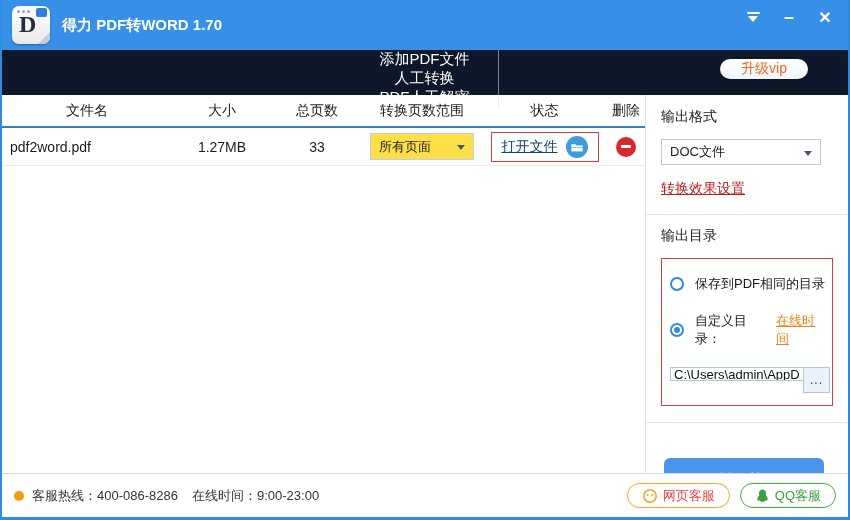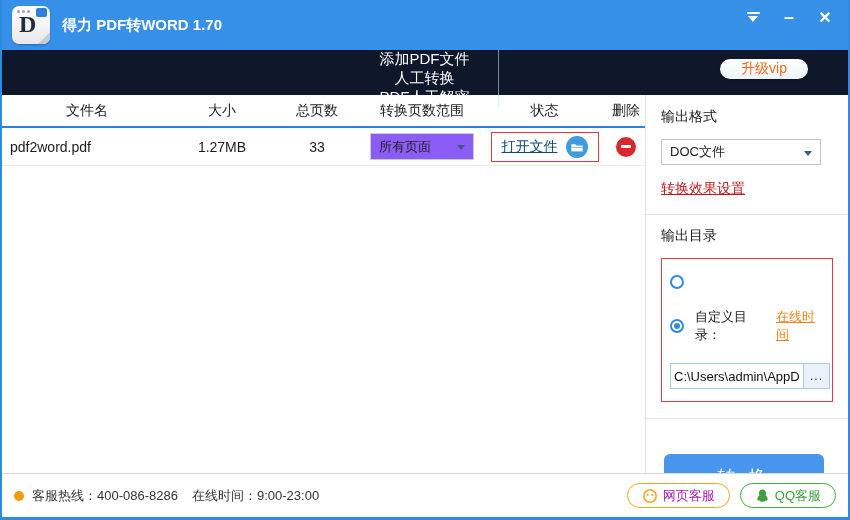--- a/index.html
+++ b/index.html
@@ -30,51 +30,51 @@
   .tab { width:148px; display:flex; align-items:center; justify-content:center; color:#fff; font-size:15px; border-right:1px solid rgba(200,228,252,.55); cursor:pointer; }
   .upgrade { position:absolute; right:40px; top:9px; width:88px; height:20px; border-radius:14px; background:linear-gradient(#ffffff,#edf5fc); color:#f26a1b; font-size:14px; display:flex; align-items:center; justify-content:center; cursor:pointer; box-shadow:0 1px 2px rgba(0,0,0,.15); }
   
   .content { display:flex; height:391px; background:#fff; }
   .table-area { flex:1; min-width:0; }
   .thead { display:grid; grid-template-columns:170px 100px 90px 120px 125px 38px; height:33px; align-items:center; border-bottom:2px solid #2b80d9; color:#1c1c1c; font-size:14px; }
   .thead > div { text-align:center; }
   .trow { display:grid; grid-template-columns:170px 100px 90px 120px 125px 38px; height:38px; align-items:center; border-bottom:1px solid #ececec; font-size:14px; color:#1c1c1c; }
   .cell-c { text-align:center; }
   .cell-name { padding-left:8px; text-align:left; }
-  .selectbox { width:104px; height:27px; margin:0 auto; border:1px solid #c9ced4; background:#8b5cf6; display:flex; align-items:center; padding:0 8px; font-size:13px; color:#222; position:relative; cursor:pointer; }
+  .selectbox { width:104px; height:27px; margin:0 auto; border:1px solid #c9ced4; background:#fde047; display:flex; align-items:center; padding:0 8px; font-size:13px; color:#222; position:relative; cursor:pointer; }
   .selectbox .arrow { position:absolute; right:8px; top:11px; width:0; height:0; border-left:4px solid transparent; border-right:4px solid transparent; border-top:5px solid #44597a; }
   .statuscell { display:flex; justify-content:center; }
   .statusbox { border:1px solid #e23b3b; display:flex; align-items:center; gap:8px; padding:3px 10px; }
   .openfile { color:#0c4a6e; text-decoration:underline; font-size:14px; cursor:pointer; }
   .del-btn { width:20px; height:20px; border-radius:50%; background:#d9272e; position:relative; margin:0 auto; cursor:pointer; }
   .del-btn i { position:absolute; left:5px; top:8.5px; width:10px; height:3px; background:#fff; border-radius:1px; }
   
   .rpanel { width:203px; border-left:1px solid #e2e2e2; padding:13px 15px 0 15px; }
   .plabel { font-size:14px; color:#1c1c1c; margin-bottom:13px; }
   .pselect { width:160px; height:26px; border:1px solid #bfc5cb; display:flex; align-items:center; padding:0 8px; font-size:13px; color:#222; position:relative; cursor:pointer; margin-bottom:14px; background:#fff; }
   .pselect .arrow { position:absolute; right:8px; top:11px; width:0; height:0; border-left:4px solid transparent; border-right:4px solid transparent; border-top:5px solid #44597a; }
   .efflink { font-size:14px; color:#b91c1c; text-decoration:underline; cursor:pointer; display:inline-block; }
   .hr { border:none; border-top:1px solid #e4e4e4; margin:16px -15px 12px -15px; }
   .redbox { border:1px solid #e23b3b; padding:16px 6px 12px 8px; margin-top:9px; }
   .radiorow { display:flex; align-items:center; margin-bottom:19px; }
   .radio { width:14px; height:14px; border:2px solid #2e8ae6; border-radius:50%; background:#fff; position:relative; flex:0 0 auto; cursor:pointer; }
   .radio.sel::after { content:""; position:absolute; left:2px; top:2px; width:6px; height:6px; border-radius:50%; background:#2e8ae6; }
   .radiorow label { font-size:13px; color:#1c1c1c; margin-left:11px; cursor:pointer; }
   .opendir { font-size:13px; color:#f28316; text-decoration:underline; margin-left:6px; cursor:pointer; }
   .pathrow { display:flex; margin-top:2px; width:160px; }
-  .pathinput { flex:1; min-width:0; height:26px; border:1px solid #a9c6dd; border-right:none; font-size:13px; color:#111; padding:0 3px; font-family:"Liberation Sans", sans-serif; }
+  .pathinput { flex:1; min-width:0; height:14px; border:1px solid #a9c6dd; border-right:none; font-size:13px; color:#111; padding:0 3px; font-family:"Liberation Sans", sans-serif; }
   .browse { width:27px; height:26px; border:1px solid #a9c6dd; background:#e9f2fa; font-size:12px; color:#333; display:flex; align-items:center; justify-content:center; cursor:pointer; letter-spacing:1px; }
   .convert { width:160px; height:46px; margin:23px 0 0 3px; background:#4796ec; border:none; border-radius:6px; color:#fff; font-size:18px; letter-spacing:4px; cursor:pointer; font-family:"Liberation Sans", sans-serif; }
   
   .statusbar { position:absolute; left:0; right:0; bottom:0; height:44px; border-top:1px solid #d9d9d9; background:#fff; display:flex; align-items:center; padding:0 12px; font-size:13px; color:#333; }
   .dot { width:10px; height:10px; border-radius:50%; background:#f39c12; margin-right:8px; flex:0 0 auto; }
   .hotline { margin-right:14px; }
   .sbtns { margin-left:auto; display:flex; gap:10px; }
   .pillbtn { height:25px; border-radius:13px; display:flex; align-items:center; gap:5px; padding:0 14px; font-size:13px; background:#fff; cursor:pointer; }
-  .webbtn { border:1px solid #f5a623; color:#a21caf; }
+  .webbtn { border:1px solid #f5a623; color:#ef4444; }
   .qqbtn { border:1px solid #3faf3f; color:#3a9e3a; }
 </style>
 </head>
 <body>
 
 <div class="win">
 
   <div class="titlebar">
     <div class="app-icon">
       <span class="dots">
@@ -150,20 +150,21 @@
         <span class="arrow"></span>
       </div>
       <span class="efflink">转换效果设置</span>
 
       <hr class="hr">
 
       <div class="plabel">输出目录</div>
       <div class="redbox">
         <div class="radiorow">
           <span class="radio"></span>
+          <label>保存到PDF相同的目录</label>
         </div>
         <div class="radiorow">
           <span class="radio sel"></span>
           <label>自定义目录：</label>
           <span class="opendir">在线时间</span>
         </div>
         <div class="pathrow">
           <input class="pathinput" value="C:\Users\admin\AppD" style="">
           <div class="browse">...</div>
         </div>

